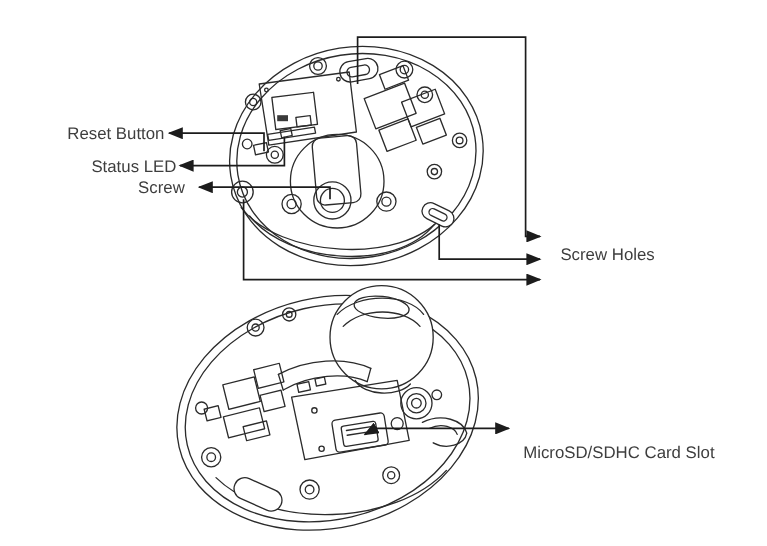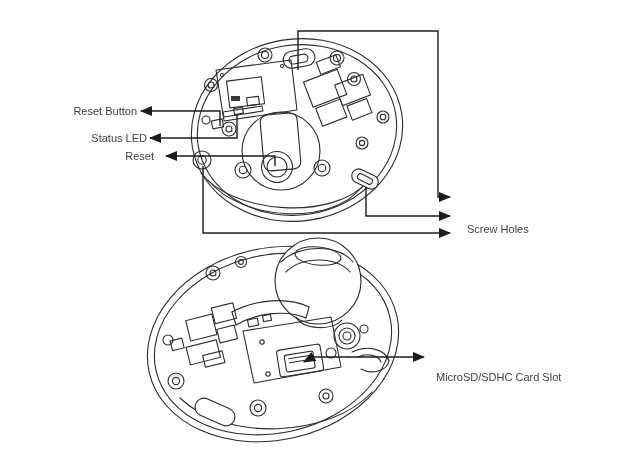--- a/index.html
+++ b/index.html
@@ -17,21 +17,21 @@
     font-family:"Liberation Sans","DejaVu Sans",sans-serif;
   }
   .stage svg{position:absolute;left:0;top:0;}
   .art *{stroke:var(--line-art);stroke-width:1.1;fill:none;stroke-linecap:round;stroke-linejoin:round;}
   .art .wfill{fill:#ffffff;}
   .art .dfill{fill:#3a3a3a;stroke:none;}
   .leader{stroke:var(--leader-line);stroke-width:1.4;fill:none;}
   .callout{
     position:absolute;
     color:var(--label-text);
-    font-size:11px;
+    font-size:14px;
     line-height:16px;
     white-space:nowrap;
   }
   .r{text-align:right;}
 </style>
 </head>
 <body>
 
 <div class="stage">
 
@@ -187,18 +187,18 @@
       <polyline class="leader" points="366,187 366,216 450,216" marker-end="url(#arw)"></polyline>
       <polyline class="leader" points="203,166 203,233 450,233" marker-end="url(#arw)"></polyline>
       <polyline class="leader" points="304,362 313,357 424,357" marker-start="url(#arw)" marker-end="url(#arw)"></polyline>
     </g>
   </svg>
 
   <div class="callout r" style="left:27px;top:103px;width:110px;">Reset Button</div>
 
   <div class="callout r" style="left:27px;top:130px;width:120px;">Status LED</div>
 
-  <div class="callout r" style="left:27px;top:148px;width:127px;">Reset</div>
-
-  <div class="callout" style="left:467px;top:221px;">Screw Holes</div>
+  <div class="callout r" style="left:27px;top:148px;width:127px;">Screw</div>
+
+  <div class="callout" style="left:467px;top:204px;">Screw Holes</div>
 
   <div class="callout" style="left:436px;top:349px;margin-top:20px;">MicroSD/SDHC Card Slot</div>
 </div>
 
 </body></html>

